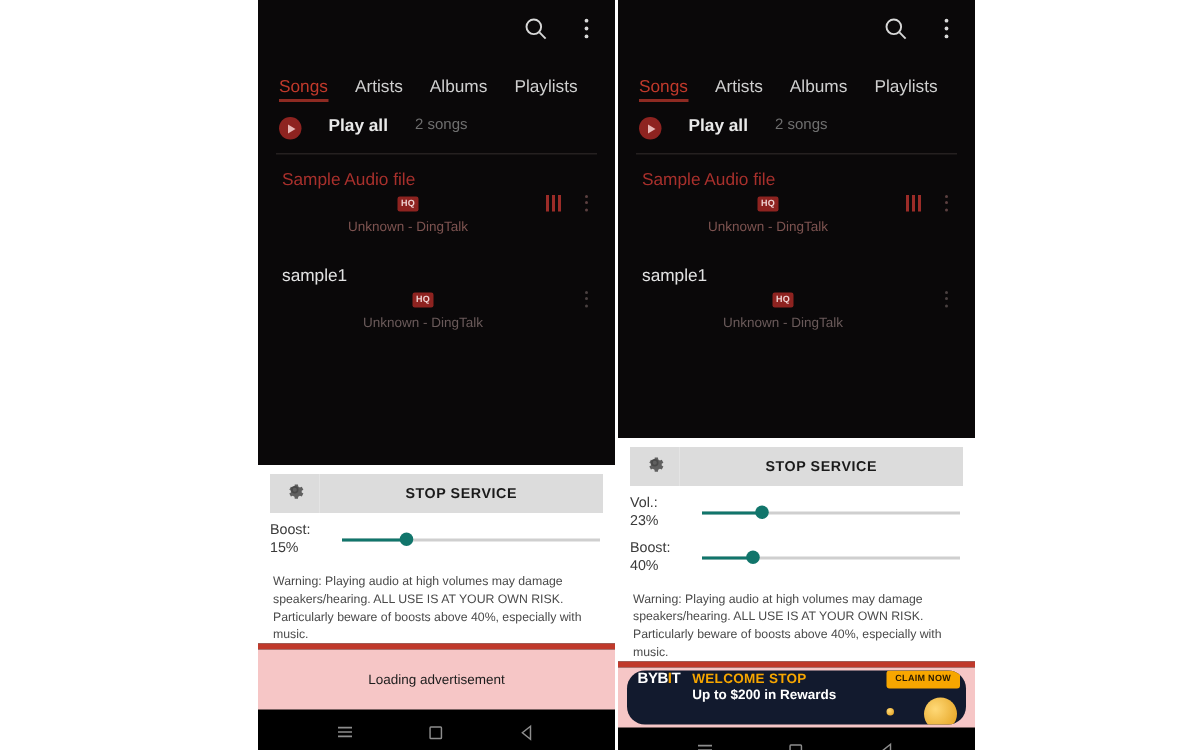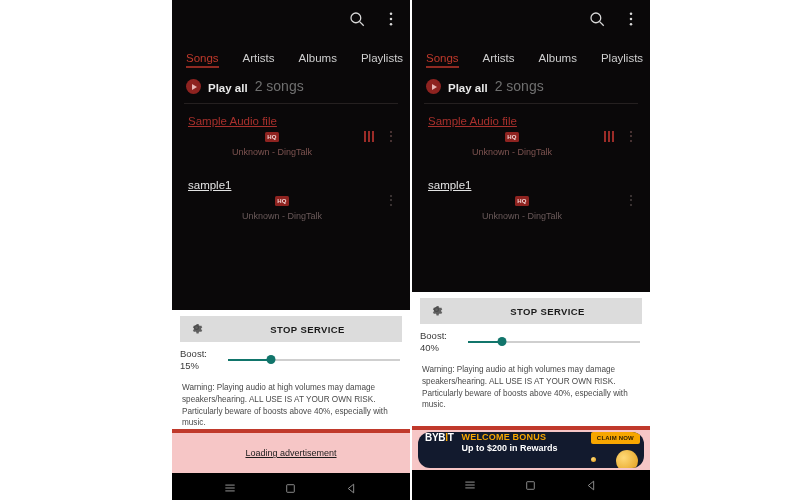--- a/index.html
+++ b/index.html
@@ -15,38 +15,38 @@
   .divider { width: 2px; height: 500px; background: #ffffff; flex: 0 0 2px; }
 
   .phone { width: 238px; height: 500px; position: relative; background: #000; flex: 0 0 238px; overflow: hidden; display: flex; flex-direction: column; }
 
   
   .dark { background: #0a0809; position: relative; flex: 0 0 auto; }
   .topbar { height: 38px; display: flex; align-items: center; justify-content: flex-end; padding: 0 10px; gap: 16px; }
   .ic { width: 18px; height: 18px; display: block; }
   .ic svg { display: block; }
 
-  .tabs { display: flex; align-items: flex-end; padding: 0 14px; height: 30px; gap: 10px; }
+  .tabs { display: flex; align-items: flex-end; padding: 0 14px; height: 30px; gap: 4px; }
   .tab { flex: 0 0 auto; padding: 0 14px 4px 0; font-size: 11.5px; color: #cfcfcf; position: relative; white-space: nowrap; }
   .tab:first-child { padding-left: 0; }
   .tab.active { color: #c0392b; }
   .tab.active::after { content: ""; position: absolute; left: 0; right: 14px; bottom: 0; height: 2px; background: #8e2a22; }
 
-  .playall { display: flex; align-items: flex-end; gap: 7px; padding: 10px 14px 9px 14px; }
+  .playall { display: flex; align-items: flex-start; gap: 18px; padding: 10px 14px 9px 14px; }
   .playbtn { width: 15px; height: 15px; border-radius: 50%; background: #8e2320; display: flex; align-items: center; justify-content: center; flex: 0 0 15px; }
   .playbtn .tri { width: 0; height: 0; border-left: 5px solid #e8b7b5; border-top: 3px solid transparent; border-bottom: 3px solid transparent; margin-left: 1.5px; }
   .playall-label { font-size: 11.5px; font-weight: bold; color: #e9e9e9; }
-  .playall-count { font-size: 14px; color: #6f6f6f; }
+  .playall-count { font-size: 10px; color: #6f6f6f; }
 
   .rule { height: 1px; background: #252020; margin: 0 12px; }
 
   .songlist { padding: 0; }
   .song { display: flex; align-items: center; padding: 11px 12px 11px 16px; gap: 8px; }
   .song-main { flex: 1 1 auto; min-width: 0; }
-  .song-title { font-size: 11.5px; color: #e3e3e3; margin-bottom: 5px; white-space: nowrap; overflow: hidden; text-overflow: ellipsis; text-decoration: underline; }
+  .song-title { font-size: 11.5px; color: #e3e3e3; margin-bottom: 5px; white-space: nowrap; overflow: hidden; text-overflow: ellipsis; }
   .song.playing .song-title { color: #a8302c; }
   .song-sub { display: flex; align-items: center; gap: 5px; flex-direction: column; }
   .hq { background: #8e2320; color: #f0d4d3; font-size: 6px; font-weight: bold; line-height: 1; padding: 2px 2.5px; border-radius: 1.5px; letter-spacing: .2px; }
   .song-artist { font-size: 9px; color: #6a5a5a; white-space: nowrap; overflow: hidden; text-overflow: ellipsis; }
   .song.playing .song-artist { color: #7d5350; }
   .eq { display: flex; align-items: flex-end; gap: 2px; height: 11px; flex: 0 0 auto; margin-right: 2px; }
   .eq i { width: 2px; background: #9c2c28; display: block; }
   .eq i:nth-child(1) { height: 11px; }
   .eq i:nth-child(2) { height: 11px; }
   .eq i:nth-child(3) { height: 11px; }
@@ -66,21 +66,21 @@
   .track { position: absolute; left: 0; right: 0; height: 2px; background: #cfcfcf; }
   .track-fill { position: absolute; left: 0; height: 2px; background: #11756b; }
   .thumb { position: absolute; width: 9px; height: 9px; border-radius: 50%; background: #11756b; transform: translateX(-50%); }
 
   .warning { font-size: 8.2px; line-height: 1.45; color: #4a4a4a; padding: 10px 12px 0 10px; }
 
   
   .ad-spacer { flex: 1 1 auto; background: #ffffff; }
   .ad-stripe { height: 4px; background: #c0392b; flex: 0 0 4px; }
   .ad { height: 40px; flex: 0 0 40px; background: #f6c6c6; display: flex; align-items: center; justify-content: center; position: relative; }
-  .ad-loading { font-size: 9px; color: #1c1c1c; text-decoration: underline; }
+  .ad-loading { font-size: 9px; color: #1c1c1c; }
   .ad-banner { width: 100%; height: 100%; padding: 2px 6px; }
   .banner-inner { width: 100%; height: 100%; background: #121a2e; border-radius: 12px; display: flex; align-items: flex-start; position: relative; overflow: hidden; }
   .bybit { font-size: 10px; font-weight: bold; color: #ffffff; letter-spacing: -.3px; padding-left: 7px; flex: 0 0 auto; position: relative; z-index: 2; }
   .bybit .acc { color: #f7a600; }
   .banner-txt { padding-left: 8px; flex: 1 1 auto; z-index: 2; }
   .banner-l1 { font-size: 9px; font-weight: bold; color: #f7a600; letter-spacing: .2px; line-height: 1.2; }
   .banner-l2 { font-size: 9px; font-weight: bold; color: #ffffff; line-height: 1.25; }
   .claim { background: #f7a600; color: #2a1a00; font-size: 6px; font-weight: bold; padding: 3px 6px; border-radius: 2px; flex: 0 0 auto; margin-right: 4px; z-index: 2; letter-spacing: .2px; }
   .coin { position: absolute; border-radius: 50%; background: radial-gradient(circle at 35% 35%, #ffd977, #e09a14); z-index: 1; }
   .coin.c1 { width: 22px; height: 22px; right: 6px; bottom: -4px; }
@@ -307,20 +307,31 @@
           <span>
             <svg width="15" height="15" viewBox="0 0 24 24" fill="#4a4a4a">
                 <path d="M12 8a4 4 0 100 8 4 4 0 000-8zm0 6.2A2.2 2.2 0 1112 9.8a2.2 2.2 0 010 4.4z"></path>
                 <path d="M19.4 13l1.8-1.1-1.7-3-2 .6a7.7 7.7 0 00-1.8-1l-.3-2.1h-3.4l-.3 2.1c-.65.25-1.25.6-1.8 1l-2-.6-1.7 3L7.9 13a7.6 7.6 0 000 2l-1.7 1.1 1.7 3 2-.6c.55.4 1.15.75 1.8 1l.3 2.1h3.4l.3-2.1c.65-.25 1.25-.6 1.8-1l2 .6 1.7-3-1.8-1.1c.07-.66.07-1.34 0-2z" opacity=".85"></path>
               </svg>
           </span>
         </div>
         <div class="stop-btn">STOP SERVICE</div>
       </div>
 
+      <div class="slider-row">
+        <div class="slider-label">
+          <div>Vol.:</div>
+          <div>23%</div>
+        </div>
+        <div class="slider-wrap">
+          <div class="track"></div>
+          <div class="track-fill" style="width:23%"></div>
+          <div class="thumb" style="left:23%"></div>
+        </div>
+      </div>
 
       <div class="slider-row">
         <div class="slider-label">
           <div>Boost:</div>
           <div>40%</div>
         </div>
         <div class="slider-wrap">
           <div class="track"></div>
           <div class="track-fill" style="width:20%"></div>
           <div class="thumb" style="left:20%"></div>
@@ -334,21 +345,21 @@
 
     <div class="ad-stripe"></div>
     <div class="ad">
       <div class="ad-banner">
         <div class="banner-inner">
           <div class="coin c1"></div>
           <div class="coin c2"></div>
           <div class="coin c3"></div>
           <span class="bybit"><span>BYB</span><span class="acc">I</span><span>T</span></span>
           <div class="banner-txt">
-            <div class="banner-l1">WELCOME BONUS</div>
+            <div class="banner-l1">WELCOME STOP</div>
             <div class="banner-l2">Up to $200 in Rewards</div>
           </div>
           <span class="claim">CLAIM NOW</span>
         </div>
       </div>
     </div>
 
     <div class="navbar">
       <span class="nav-ic">
         <svg width="14" height="14" viewBox="0 0 24 24" stroke="#8d8d8d" stroke-width="1.8">

